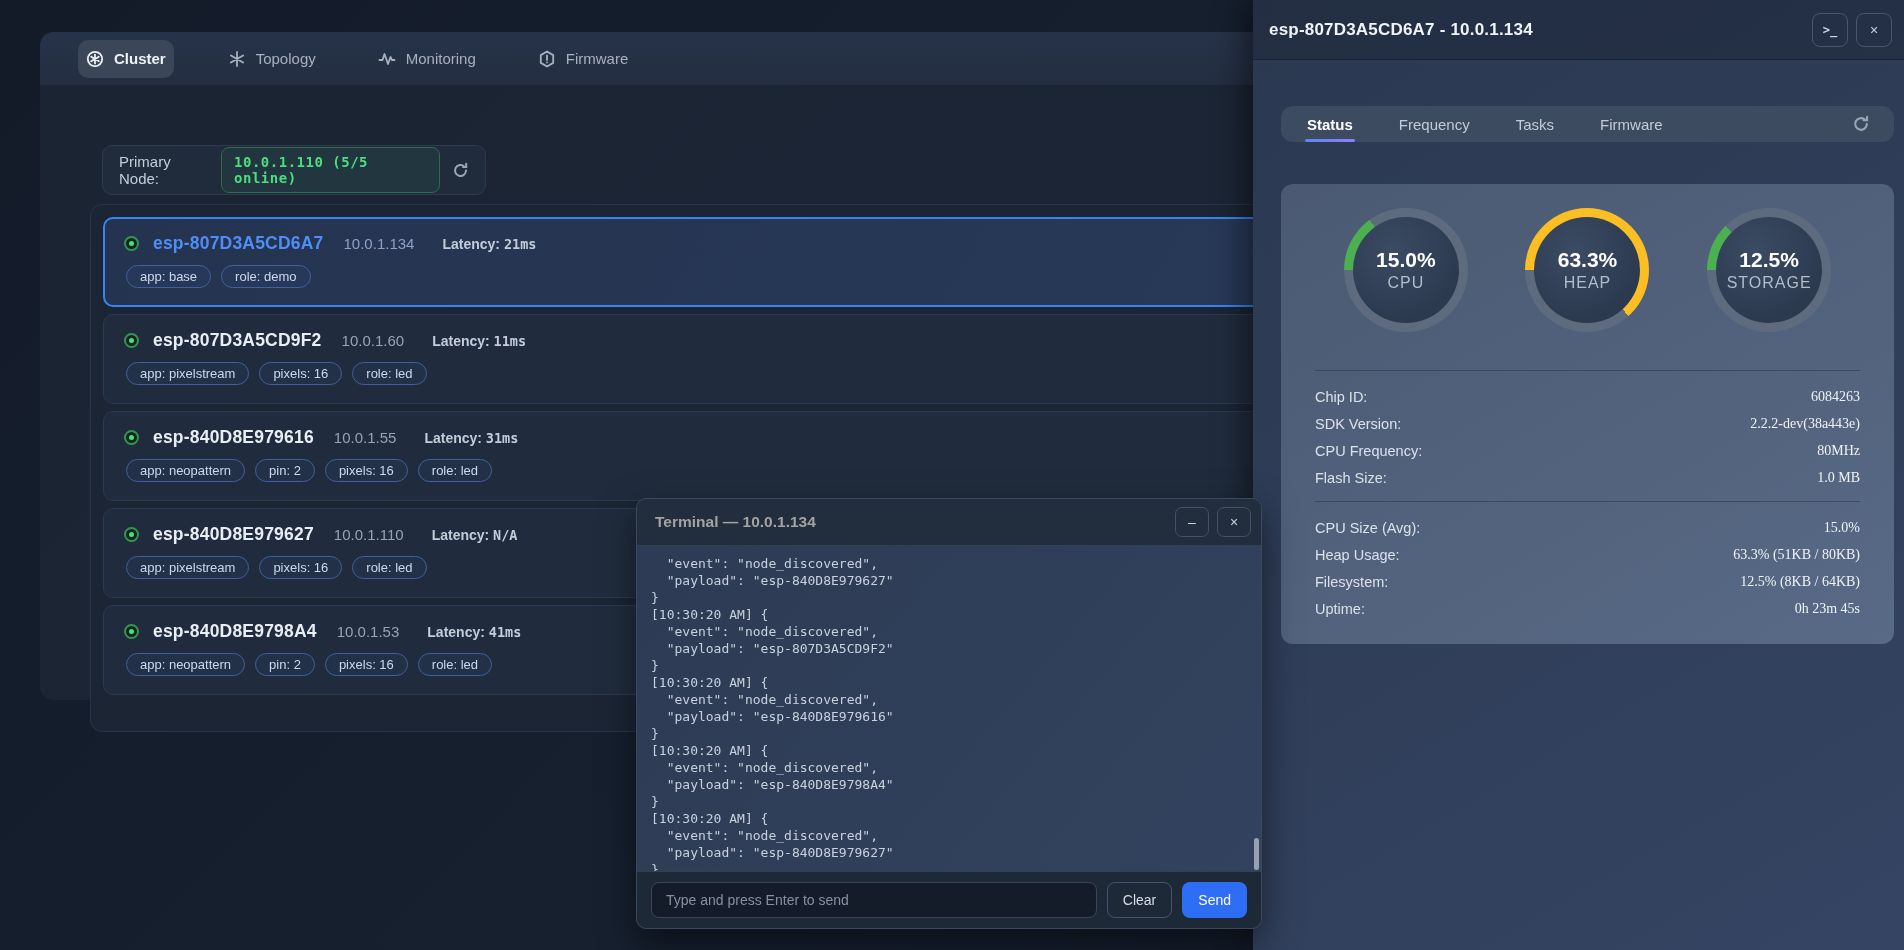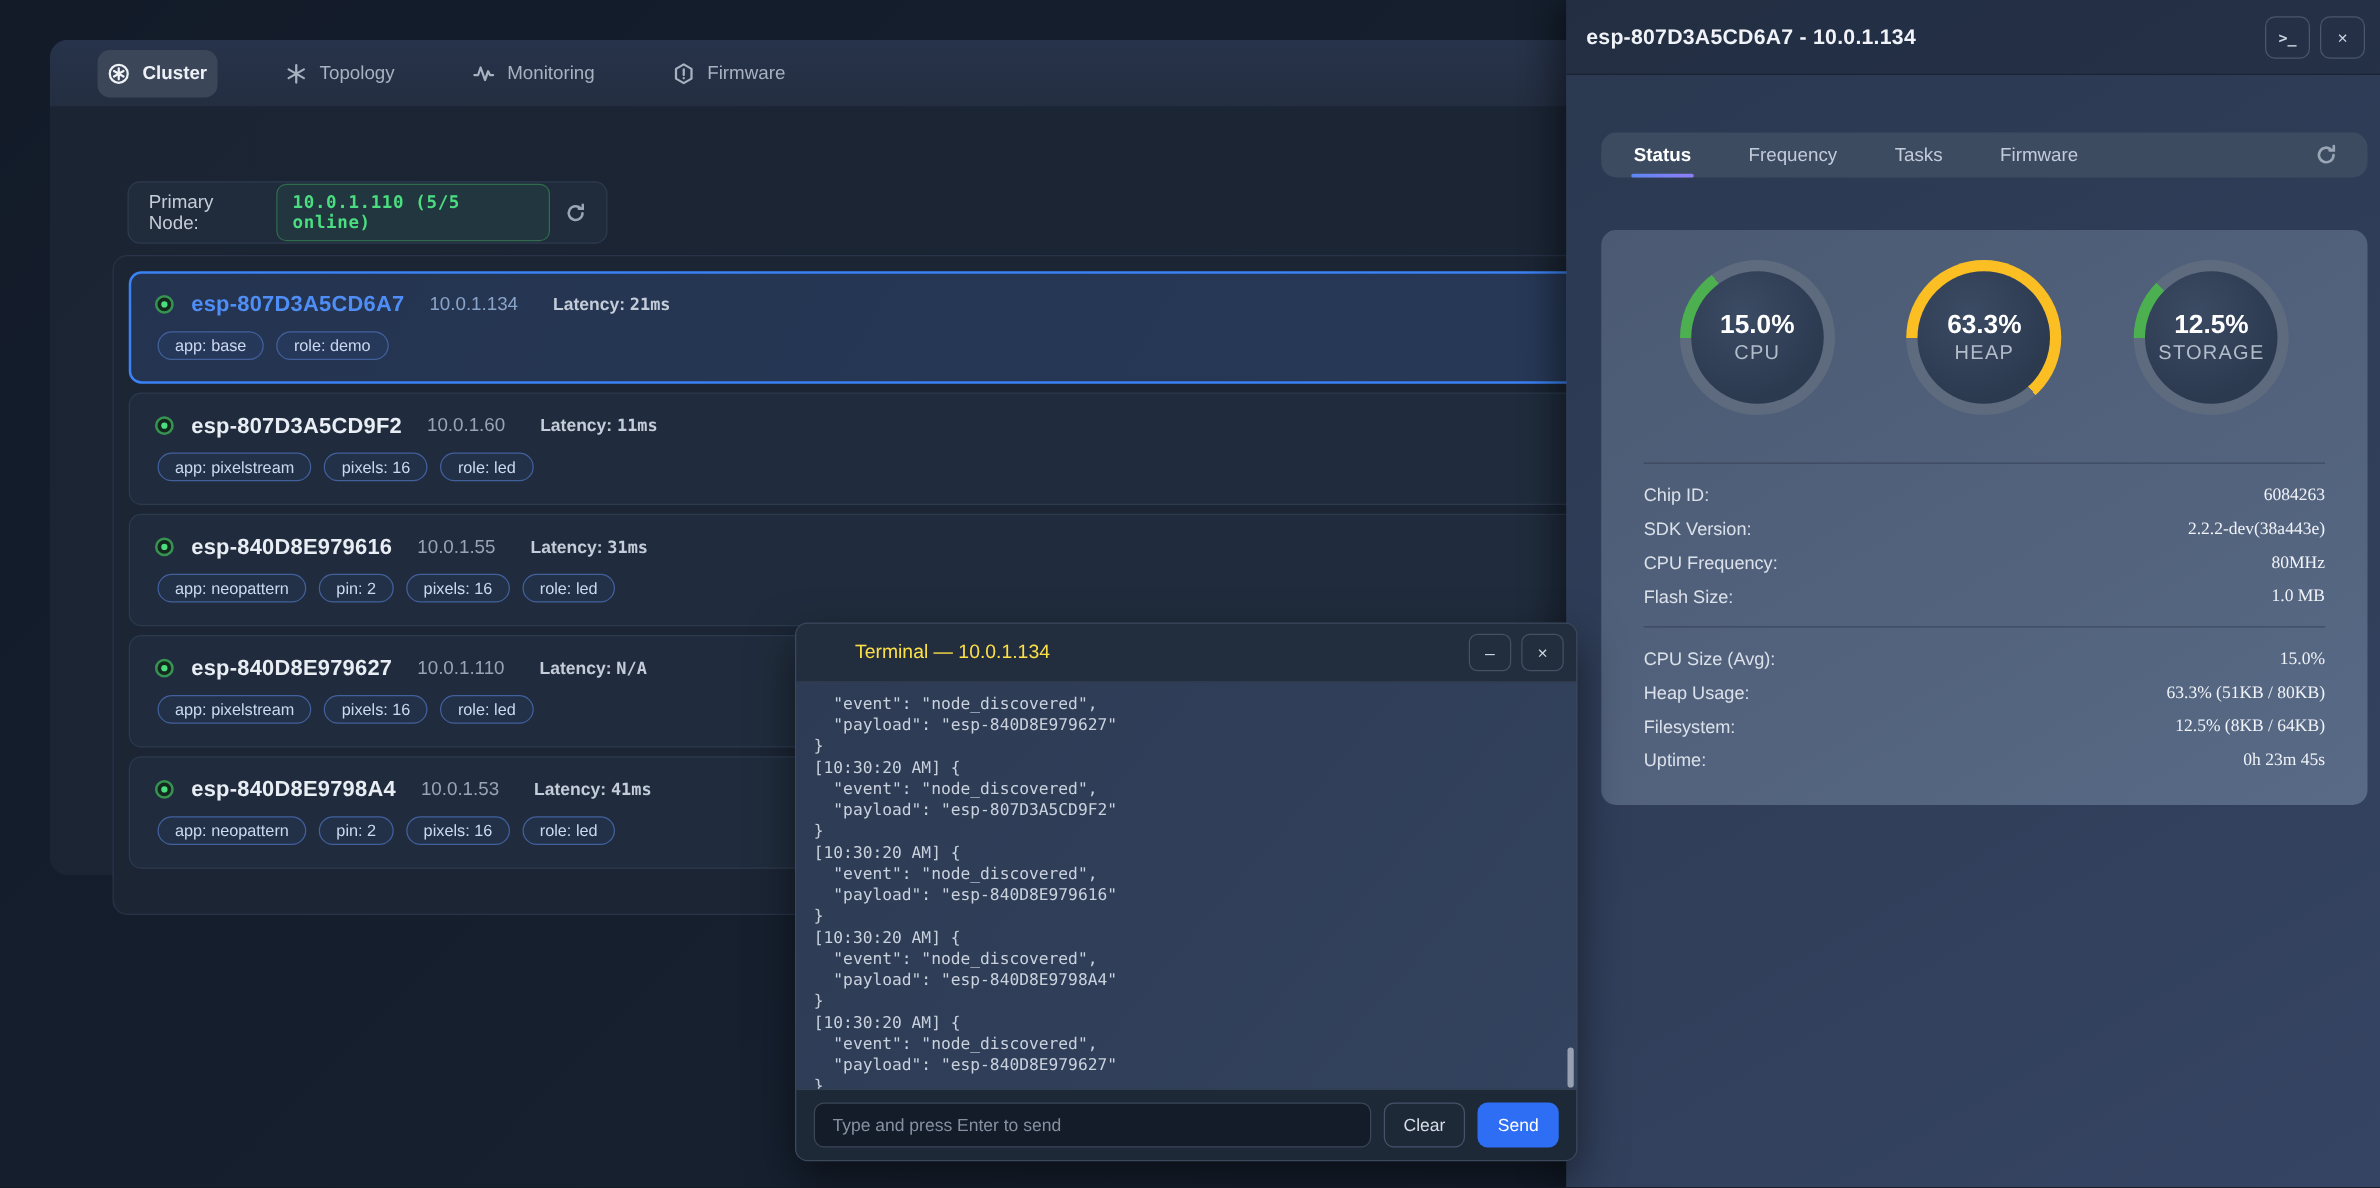--- a/index.html
+++ b/index.html
@@ -87,21 +87,21 @@
   .kv { display:flex; justify-content:space-between; align-items:center; height:27px; }
   .kv-label { font-size:14.5px; color:#dbe1ea; }
   .kv-value { font-family:Liberation Serif, serif; font-size:14px; color:#f0f3f8; }
 
   
   .terminal { position:absolute; left:636px; top:498px; width:626px; height:431px; z-index:60;
               background:#2e3c54; border:1px solid #3c495d; border-radius:10px;
               box-shadow:0 14px 36px rgba(0,0,0,0.5); display:flex; flex-direction:column; overflow:hidden; }
   .term-header { height:47px; flex:0 0 auto; background:#222d3d; border-bottom:1px solid #343f51;
                  display:flex; align-items:center; padding:0 10px 0 18px; }
-  .term-title { flex:1; font-size:15.5px; font-weight:normal; color:#fde047;margin-left:29px; }
+  .term-title { flex:1; font-size:15.5px; font-weight:bold; color:#a3a3a3; }
   .term-btn { width:34px; height:30px; margin-left:8px; border-radius:7px; border:1px solid #44516500;
               outline:1px solid #445165; outline-offset:-1px; background:transparent; color:#cdd5e2;
               font-size:14px; cursor:pointer; display:flex; align-items:center; justify-content:center; }
   .term-body { position:relative; flex:1; background:linear-gradient(130deg,#2d3b54 0%,#33425e 100%);
                overflow:hidden; }
   .term-log { padding:9px 14px; font-family:"DejaVu Sans Mono", monospace; font-size:13px;
               line-height:17px; color:#c9d1dd; white-space:pre; }
   .term-scroll-thumb { position:absolute; right:2px; top:292px; width:5px; height:32px;
                        border-radius:3px; background:#97a1b1; }
   .term-footer { flex:0 0 auto; height:57px; background:#1e2938; border-top:1px solid #33404f;

